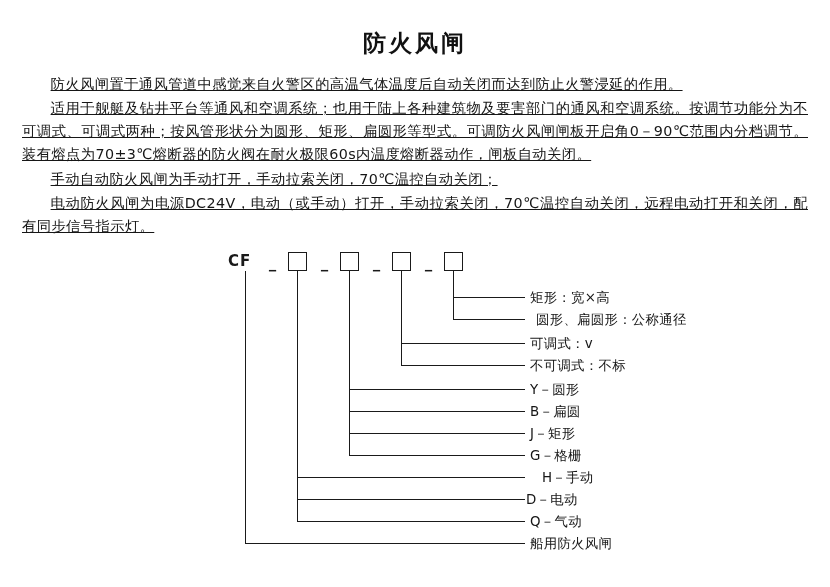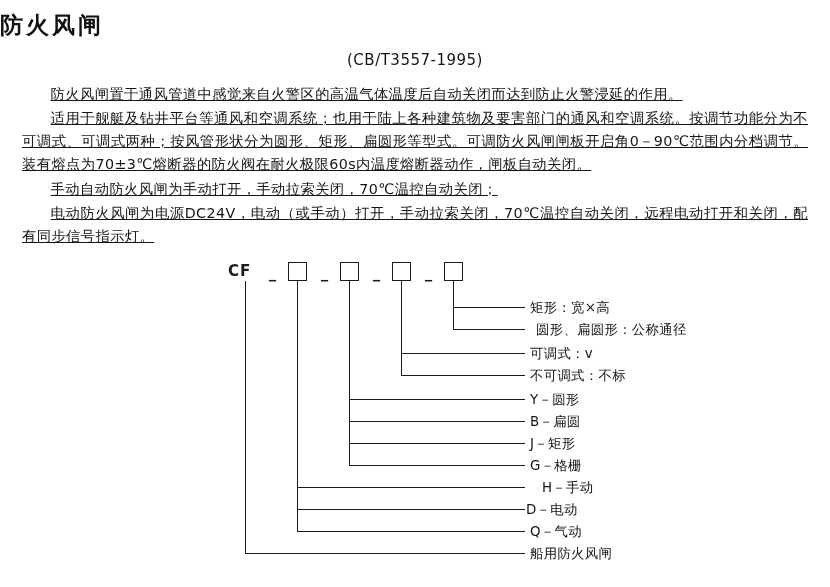--- a/index.html
+++ b/index.html
@@ -16,25 +16,25 @@
     overflow: hidden;
   }
   .page {
     position: relative;
     width: 830px;
     height: 587px;
     box-sizing: border-box;
     padding: 0;
   }
   .doc-title {
-    text-align: left;
+    text-align: center;
     font-size: 23px;
     font-weight: bold;
     letter-spacing: 3px;
-    margin: 10px 0 0 0;
+    margin: 28px 0 0 0;
     color: #111;
   }
   .doc-standard {
     text-align: center;
     font-size: 15px;
     margin: 10px 0 0 0;
     letter-spacing: 0.5px;
     color: #141414;
   }
   .body-text {
@@ -96,21 +96,20 @@
     white-space: nowrap;
     color: #151515;
   }
 </style>
 </head>
 <body>
 
 <div class="page">
 
   <h1 class="doc-title">防火风闸</h1>
-  <div class="doc-standard">(CB/T3557-1995)</div>
 
   <div class="body-text">
     <p>防火风闸置于通风管道中感觉来自火警区的高温气体温度后自动关闭而达到防止火警浸延的作用。</p>
     <p>适用于舰艇及钻井平台等通风和空调系统；也用于陆上各种建筑物及要害部门的通风和空调系统。按调节功能分为不可调式、可调式两种；按风管形状分为圆形、矩形、扁圆形等型式。可调防火风闸闸板开启角0－90℃范围内分档调节。装有熔点为70±3℃熔断器的防火阀在耐火极限60s内温度熔断器动作，闸板自动关闭。</p>
     <p>手动自动防火风闸为手动打开，手动拉索关闭，70℃温控自动关闭；</p>
     <p>电动防火风闸为电源DC24V，电动（或手动）打开，手动拉索关闭，70℃温控自动关闭，远程电动打开和关闭，配有同步信号指示灯。</p>
   </div>
 
   <div class="diagram">
 

